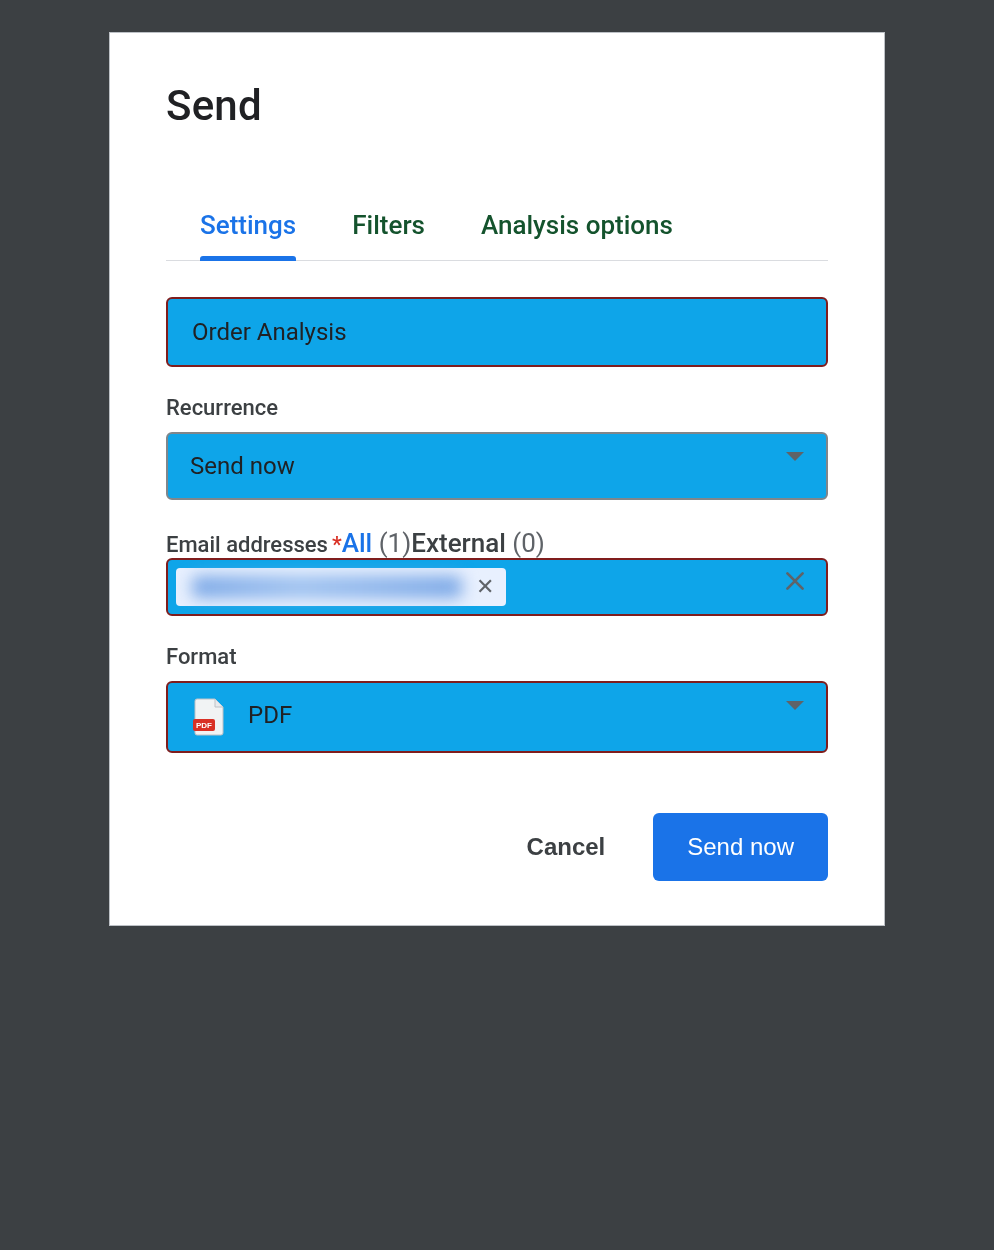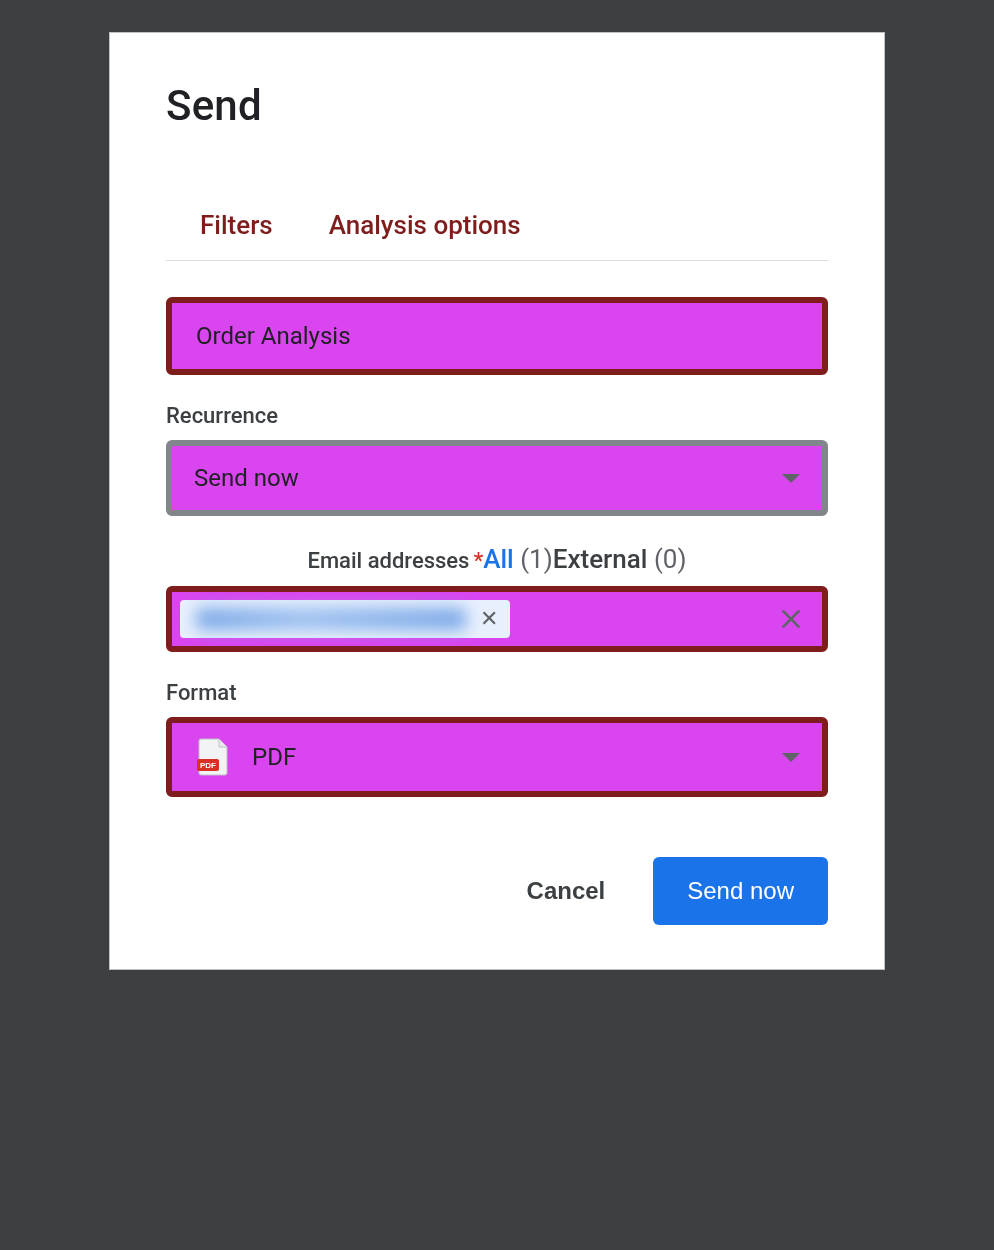--- a/index.html
+++ b/index.html
@@ -29,21 +29,21 @@
     border-bottom: 1px solid #dadce0;
     margin-bottom: 36px;
     padding-left: 34px;
   }
   .tab {
     font-size: 26px;
     font-weight: 500;
     padding: 10px 0 20px 0;
     cursor: pointer;
     position: relative;
-    color: #7f1d1d;
+    color: #14532d;
   }
   .tab.active {
     color: #1a73e8;
   }
   .tab.active::after {
     content: "";
     position: absolute;
     left: 0; right: 0; bottom: -1px;
     height: 5px;
     background: #1a73e8;
@@ -55,28 +55,28 @@
     font-weight: 500;
     color: #3c4043;
     margin-bottom: 12px;
     display: flex;
     align-items: center;
     gap: 4px;
   }
   .req { color: #d93025; }
   .control {
     width: 100%;
-    border: 6px solid #7f1d1d;
+    border: 2px solid #7f1d1d;
     border-radius: 6px;
     font-size: 24px;
     padding: 18px 22px;
     display: flex;
-    align-items: center;
+    align-items: flex-start;
     gap: 18px;
-    background: #d946ef;
+    background: #0ea5e9;
     position: relative;
   }
   .control.select { cursor: pointer; }
   .control.select.outlined { border-color: #80868b; }
   .control input[type=text] {
     border: none; outline: none;
     font-size: 24px;
     width: 100%;
     font-family: inherit;
     color: #202124;
@@ -85,22 +85,21 @@
   .caret {
     margin-left: auto;
     width: 0; height: 0;
     border-left: 9px solid transparent;
     border-right: 9px solid transparent;
     border-top: 9px solid #5f6368;
   }
   .email-row {
     display: flex;
     align-items: baseline;
-    justify-content: center;
-    margin-bottom: 12px;
+    justify-content: flex-start;
   }
   .email-tabs { display: flex; font-size: 26px; }
   .etab { color: #3c4043; font-weight: 500; cursor: pointer; }
   .etab.active { color: #1a73e8; }
   .etab .count { color: #5f6368; font-weight: 400; }
   .chip {
     background: #e8f0fe;
     border-radius: 4px;
     padding: 8px 12px 8px 16px;
     display: flex;
@@ -156,20 +155,21 @@
   }
 </style>
 </head>
 <body>
 
 <div class="dialog">
 
   <h1 class="title">Send</h1>
 
   <div class="tabs">
+    <div class="tab active">Settings</div>
     <div class="tab">Filters</div>
     <div class="tab">Analysis options</div>
   </div>
 
   <div class="field">
     <div class="control">
       <input type="text" value="Order Analysis" style="">
     </div>
   </div>
 

